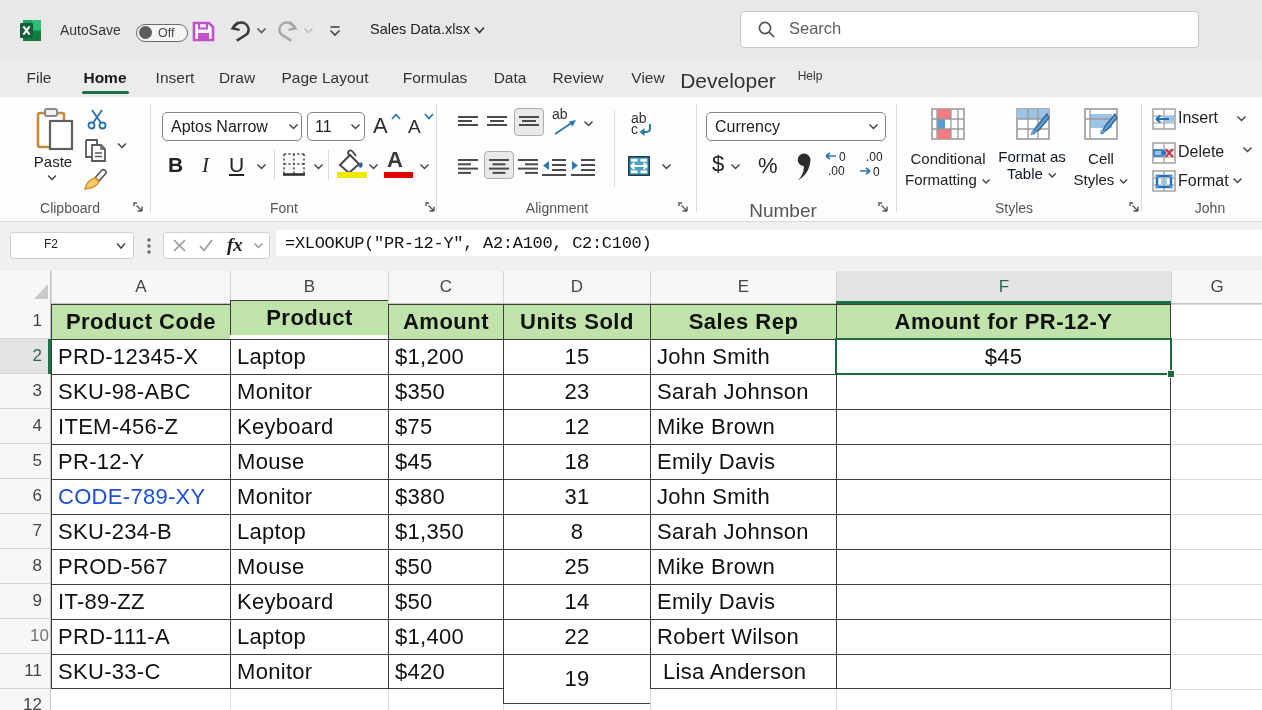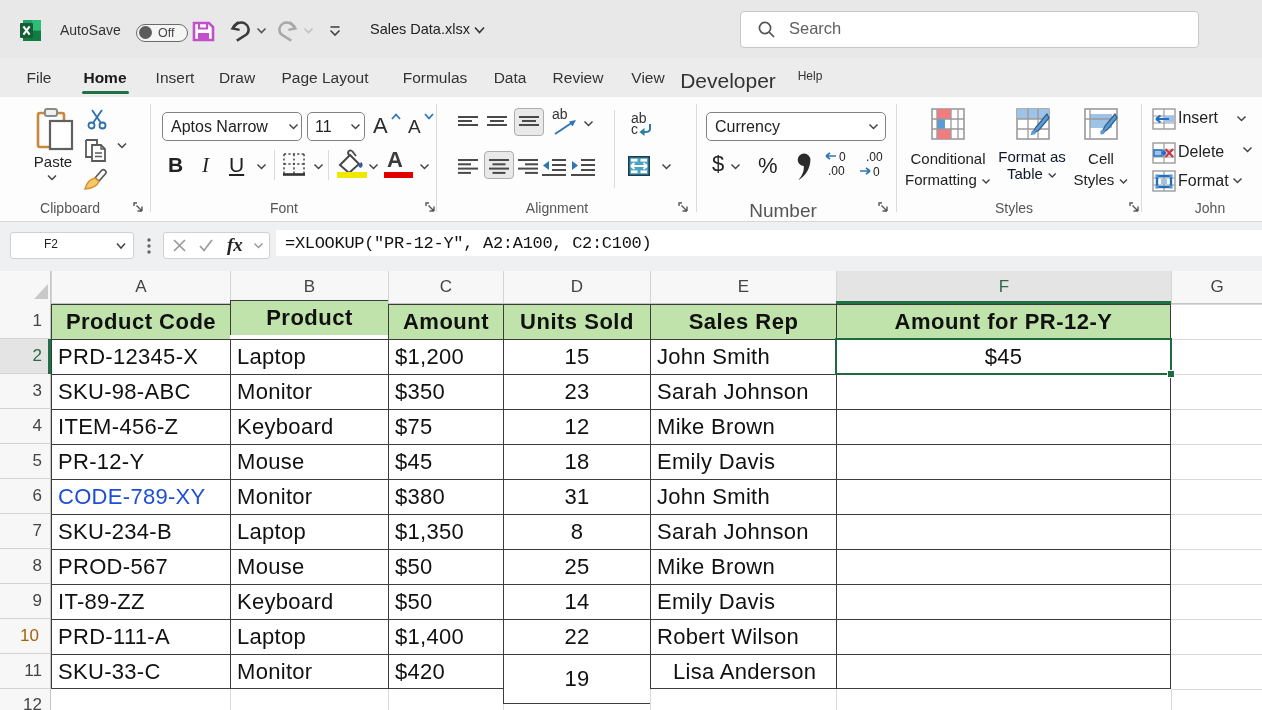--- a/index.html
+++ b/index.html
@@ -377,21 +377,21 @@
 <div class="abs" style="left:0;top:304px;width:51px;height:35px;background:#f7f7f7;border-right:1px solid #c4c4c4;border-bottom:1px solid #d4d4d4;color:#444;font-size:17px;display:flex;align-items:center;justify-content:flex-end;padding-right:8px;">1</div>
 <div class="abs" style="left:0;top:339px;width:51px;height:35px;background:#e4e4e4;border-right:1px solid #c4c4c4;border-bottom:1px solid #d4d4d4;color:#2f6649;font-size:17px;display:flex;align-items:center;justify-content:flex-end;padding-right:8px;">2</div>
 <div class="abs" style="left:48px;top:339px;width:3px;height:35px;background:#1e7145;"></div>
 <div class="abs" style="left:0;top:374px;width:51px;height:35px;background:#f7f7f7;border-right:1px solid #c4c4c4;border-bottom:1px solid #d4d4d4;color:#444;font-size:17px;display:flex;align-items:center;justify-content:flex-end;padding-right:8px;">3</div>
 <div class="abs" style="left:0;top:409px;width:51px;height:35px;background:#f7f7f7;border-right:1px solid #c4c4c4;border-bottom:1px solid #d4d4d4;color:#444;font-size:17px;display:flex;align-items:center;justify-content:flex-end;padding-right:8px;">4</div>
 <div class="abs" style="left:0;top:444px;width:51px;height:35px;background:#f7f7f7;border-right:1px solid #c4c4c4;border-bottom:1px solid #d4d4d4;color:#444;font-size:17px;display:flex;align-items:center;justify-content:flex-end;padding-right:8px;">5</div>
 <div class="abs" style="left:0;top:479px;width:51px;height:35px;background:#f7f7f7;border-right:1px solid #c4c4c4;border-bottom:1px solid #d4d4d4;color:#444;font-size:17px;display:flex;align-items:center;justify-content:flex-end;padding-right:8px;">6</div>
 <div class="abs" style="left:0;top:514px;width:51px;height:35px;background:#f7f7f7;border-right:1px solid #c4c4c4;border-bottom:1px solid #d4d4d4;color:#444;font-size:17px;display:flex;align-items:center;justify-content:flex-end;padding-right:8px;">7</div>
 <div class="abs" style="left:0;top:549px;width:51px;height:35px;background:#f7f7f7;border-right:1px solid #c4c4c4;border-bottom:1px solid #d4d4d4;color:#444;font-size:17px;display:flex;align-items:center;justify-content:flex-end;padding-right:8px;">8</div>
 <div class="abs" style="left:0;top:584px;width:51px;height:35px;background:#f7f7f7;border-right:1px solid #c4c4c4;border-bottom:1px solid #d4d4d4;color:#444;font-size:17px;display:flex;align-items:center;justify-content:flex-end;padding-right:8px;">9</div>
-<div class="abs" style="left:0;top:619px;width:51px;height:35px;background:#f7f7f7;border-right:1px solid #c4c4c4;border-bottom:1px solid #d4d4d4;color:#a16207;font-size:17px;display:flex;align-items:center;justify-content:flex-end;padding-right:11px;">10</div>
+<div class="abs" style="left:0;top:619px;width:51px;height:35px;background:#f7f7f7;border-right:1px solid #c4c4c4;border-bottom:1px solid #d4d4d4;color:#737373;font-size:17px;display:flex;align-items:center;justify-content:flex-end;padding-right:1px;">10</div>
 <div class="abs" style="left:0;top:654px;width:51px;height:35px;background:#f7f7f7;border-right:1px solid #c4c4c4;border-bottom:1px solid #d4d4d4;color:#444;font-size:17px;display:flex;align-items:center;justify-content:flex-end;padding-right:8px;">11</div>
 <div class="abs" style="left:0;top:689px;width:51px;height:21px;background:#f7f7f7;border-right:1px solid #c4c4c4;color:#444;font-size:17px;display:flex;align-items:flex-start;justify-content:flex-end;padding-right:8px;">
     <span style="margin-top:6px;">12</span>
   </div>
 <div class="abs" style="left:1171px;top:304px;width:91px;height:1px;background:#d9d9d9;"></div>
 <div class="abs" style="left:1171px;top:339px;width:91px;height:1px;background:#d9d9d9;"></div>
 <div class="abs" style="left:1171px;top:374px;width:91px;height:1px;background:#d9d9d9;"></div>
 <div class="abs" style="left:1171px;top:409px;width:91px;height:1px;background:#d9d9d9;"></div>
 <div class="abs" style="left:1171px;top:444px;width:91px;height:1px;background:#d9d9d9;"></div>
 <div class="abs" style="left:1171px;top:479px;width:91px;height:1px;background:#d9d9d9;"></div>
@@ -465,15 +465,15 @@
 <div class="abs" style="left:51px;top:619px;width:179px;height:35px;background:#fff;border-left:1px solid #3c3c3c;border-top:1px solid #3c3c3c;color:#111;font-size:22px;font-weight:normal;letter-spacing:0.3px;display:flex;align-items:center;justify-content:flex-start;padding-left:6px;white-space:nowrap;overflow:hidden;">PRD-111-A</div>
 <div class="abs" style="left:230px;top:619px;width:158px;height:35px;background:#fff;border-left:1px solid #3c3c3c;border-top:1px solid #3c3c3c;color:#111;font-size:22px;font-weight:normal;letter-spacing:0.3px;display:flex;align-items:center;justify-content:flex-start;padding-left:6px;white-space:nowrap;overflow:hidden;">Laptop</div>
 <div class="abs" style="left:388px;top:619px;width:115px;height:35px;background:#fff;border-left:1px solid #3c3c3c;border-top:1px solid #3c3c3c;color:#111;font-size:22px;font-weight:normal;letter-spacing:0.3px;display:flex;align-items:center;justify-content:flex-start;padding-left:6px;white-space:nowrap;overflow:hidden;">$1,400</div>
 <div class="abs" style="left:503px;top:619px;width:147px;height:35px;background:#fff;border-left:1px solid #3c3c3c;border-top:1px solid #3c3c3c;color:#111;font-size:22px;font-weight:normal;letter-spacing:0.3px;display:flex;align-items:center;justify-content:center;white-space:nowrap;overflow:hidden;">22</div>
 <div class="abs" style="left:650px;top:619px;width:186px;height:35px;background:#fff;border-left:1px solid #3c3c3c;border-top:1px solid #3c3c3c;color:#111;font-size:22px;font-weight:normal;letter-spacing:0.3px;display:flex;align-items:center;justify-content:flex-start;padding-left:6px;white-space:nowrap;overflow:hidden;">Robert Wilson</div>
 <div class="abs" style="left:836px;top:619px;width:335px;height:35px;background:#fff;border-left:1px solid #3c3c3c;border-top:1px solid #3c3c3c;border-right:1px solid #3c3c3c;color:#111;font-size:22px;font-weight:normal;letter-spacing:0.3px;display:flex;align-items:center;justify-content:center;white-space:nowrap;overflow:hidden;"></div>
 <div class="abs" style="left:51px;top:654px;width:179px;height:35px;background:#fff;border-left:1px solid #3c3c3c;border-top:1px solid #3c3c3c;border-bottom:1px solid #3c3c3c;color:#111;font-size:22px;font-weight:normal;letter-spacing:0.3px;display:flex;align-items:center;justify-content:flex-start;padding-left:6px;white-space:nowrap;overflow:hidden;">SKU-33-C</div>
 <div class="abs" style="left:230px;top:654px;width:158px;height:35px;background:#fff;border-left:1px solid #3c3c3c;border-top:1px solid #3c3c3c;border-bottom:1px solid #3c3c3c;color:#111;font-size:22px;font-weight:normal;letter-spacing:0.3px;display:flex;align-items:center;justify-content:flex-start;padding-left:6px;white-space:nowrap;overflow:hidden;">Monitor</div>
 <div class="abs" style="left:388px;top:654px;width:115px;height:35px;background:#fff;border-left:1px solid #3c3c3c;border-top:1px solid #3c3c3c;border-bottom:1px solid #3c3c3c;color:#111;font-size:22px;font-weight:normal;letter-spacing:0.3px;display:flex;align-items:center;justify-content:flex-start;padding-left:6px;white-space:nowrap;overflow:hidden;">$420</div>
 <div class="abs" style="left:503px;top:654px;width:147px;height:50px;background:#fff;border-left:1px solid #3c3c3c;border-top:1px solid #3c3c3c;border-bottom:1px solid #3c3c3c;color:#111;font-size:22px;font-weight:normal;letter-spacing:0.3px;display:flex;align-items:center;justify-content:center;white-space:nowrap;overflow:hidden;">19</div>
-<div class="abs" style="left:650px;top:654px;width:186px;height:35px;background:#fff;border-left:1px solid #3c3c3c;border-top:1px solid #3c3c3c;border-bottom:1px solid #3c3c3c;color:#111;font-size:22px;font-weight:normal;letter-spacing:0.3px;display:flex;align-items:center;justify-content:flex-start;padding-left:22px;white-space:nowrap;overflow:hidden;">Lisa Anderson</div>
+<div class="abs" style="left:650px;top:654px;width:186px;height:35px;background:#fff;border-left:1px solid #3c3c3c;border-top:1px solid #3c3c3c;border-bottom:1px solid #3c3c3c;color:#111;font-size:22px;font-weight:normal;letter-spacing:0.3px;display:flex;align-items:center;justify-content:flex-start;padding-left:12px;white-space:nowrap;overflow:hidden;">Lisa Anderson</div>
 <div class="abs" style="left:836px;top:654px;width:335px;height:35px;background:#fff;border-left:1px solid #3c3c3c;border-top:1px solid #3c3c3c;border-right:1px solid #3c3c3c;border-bottom:1px solid #3c3c3c;color:#111;font-size:22px;font-weight:normal;letter-spacing:0.3px;display:flex;align-items:center;justify-content:center;white-space:nowrap;overflow:hidden;"></div>
 <div class="abs" style="left:835px;top:338px;width:337px;height:37px;border:2.5px solid #1e6b41;"></div>
 <div class="abs" style="left:1167px;top:370px;width:8px;height:8px;background:#1e6b41;border:1.5px solid #fff;"></div>
 </body></html>

